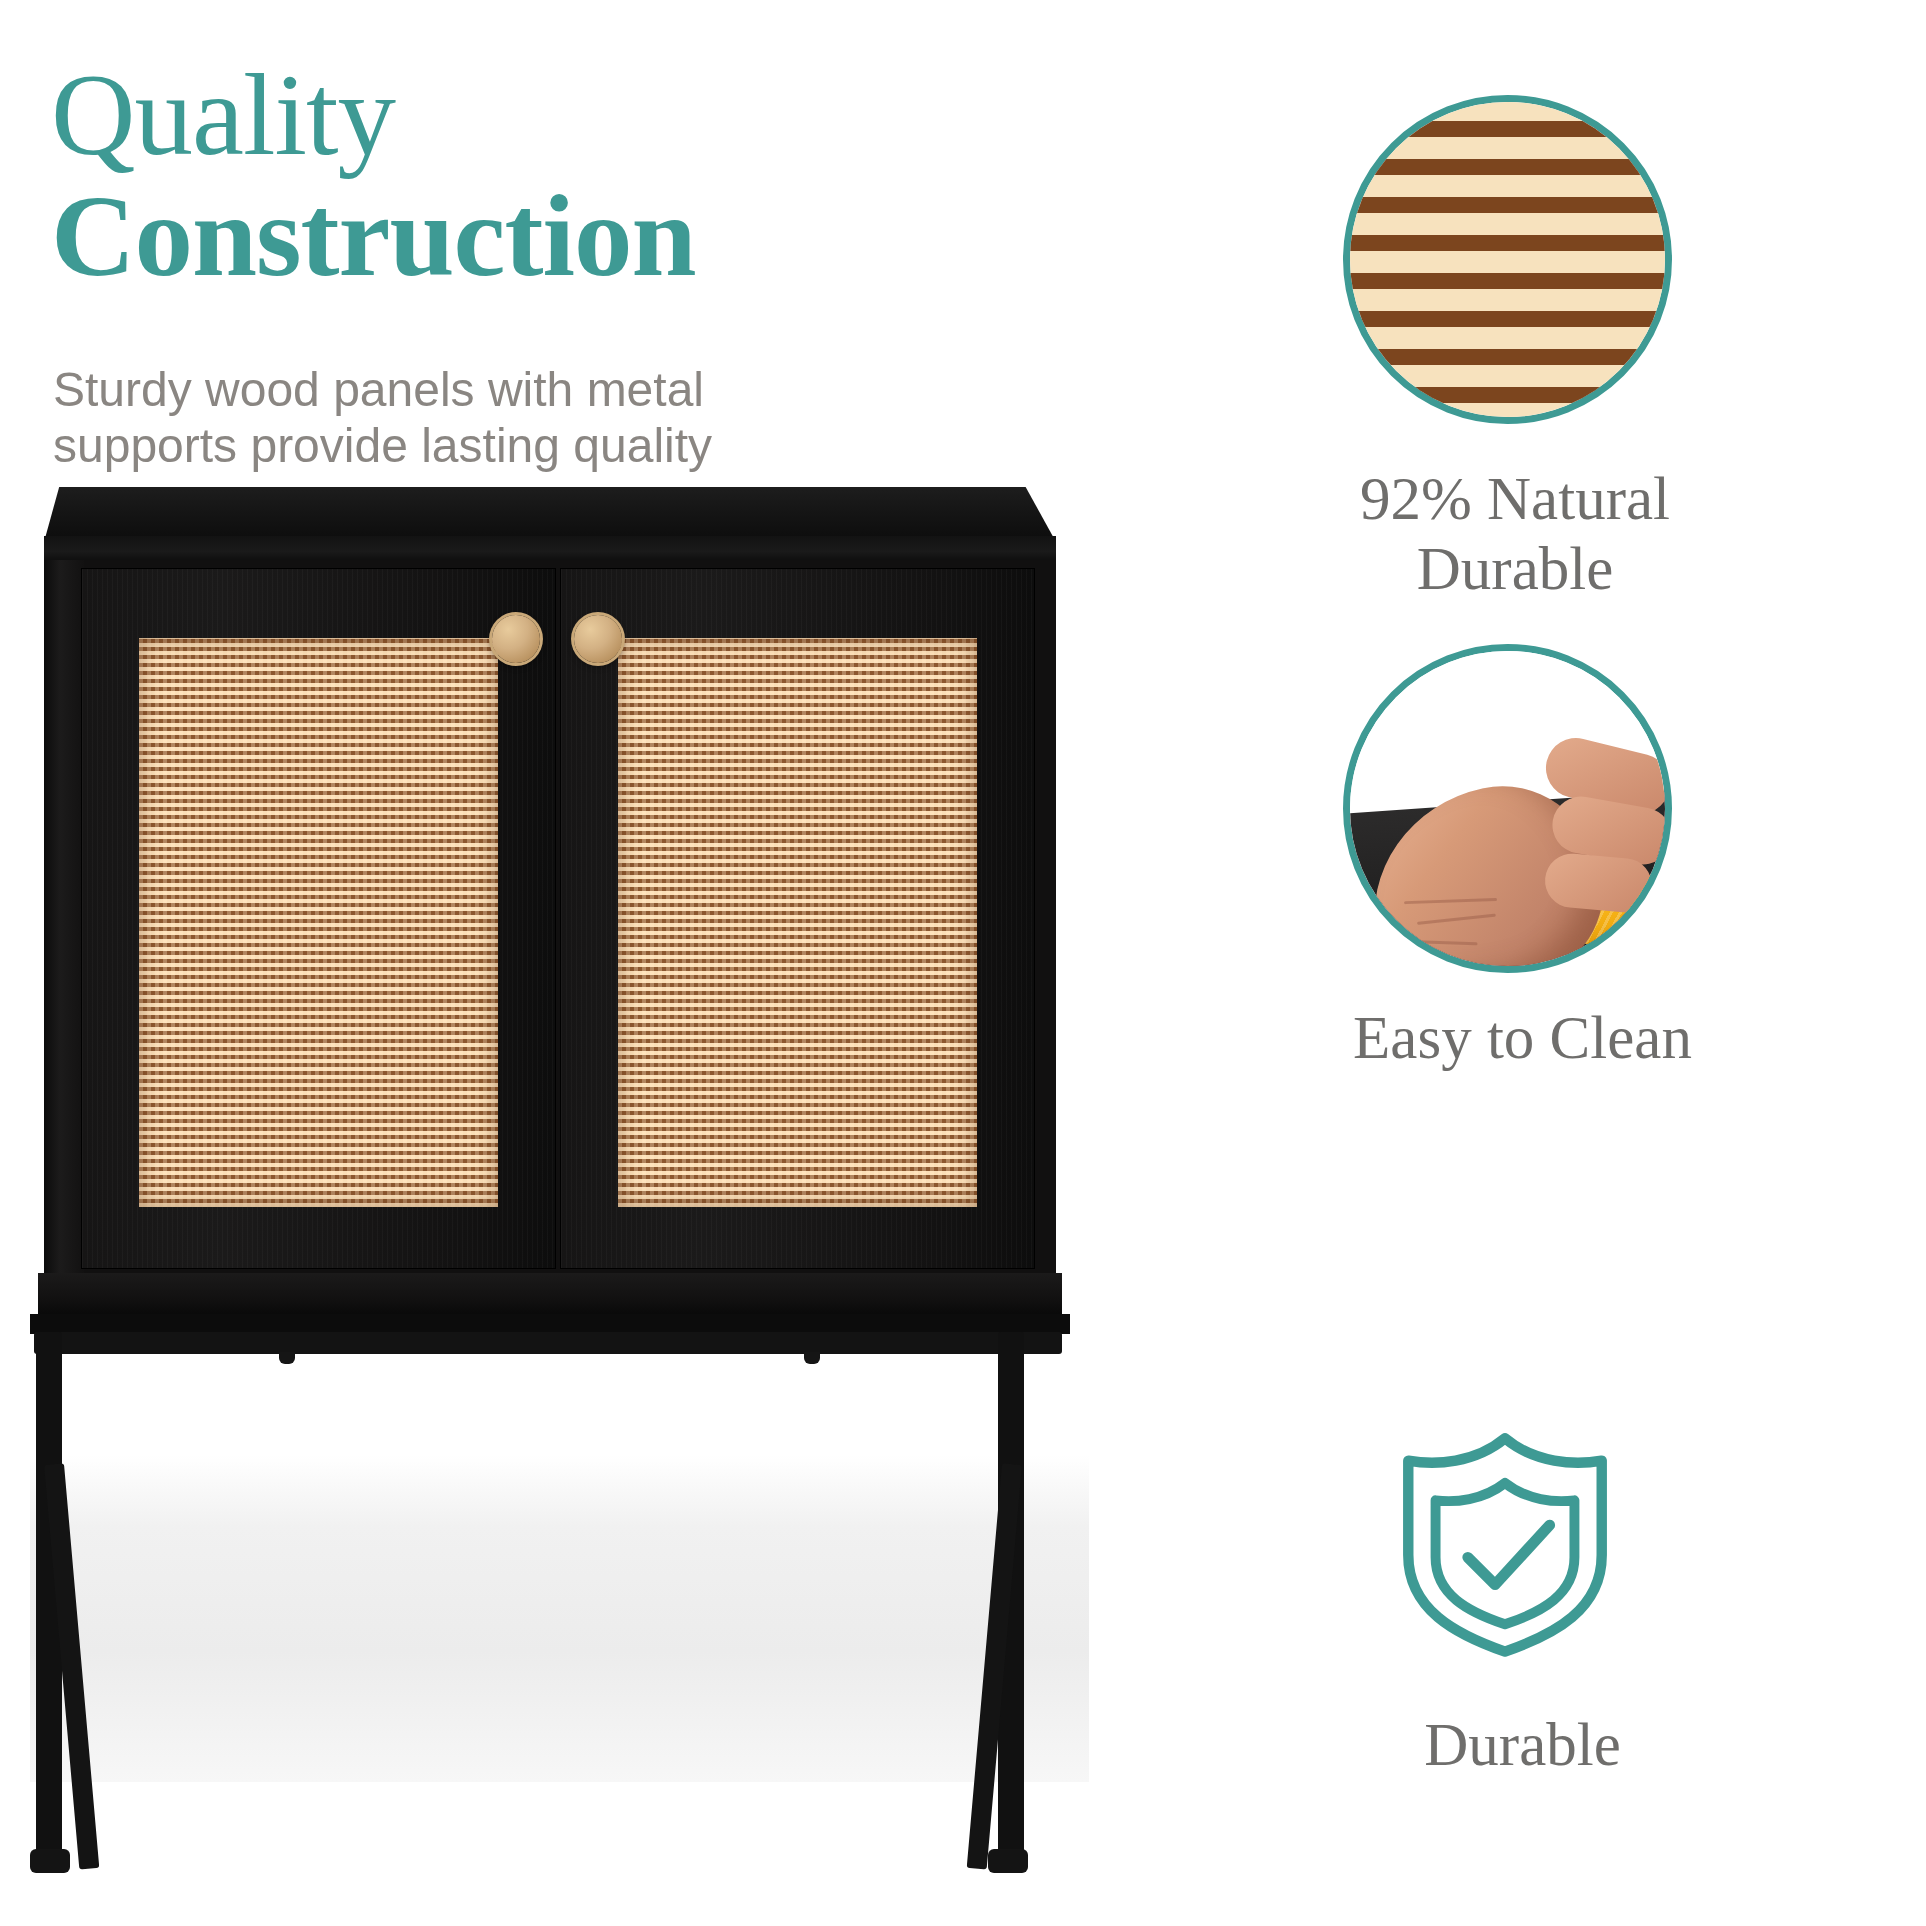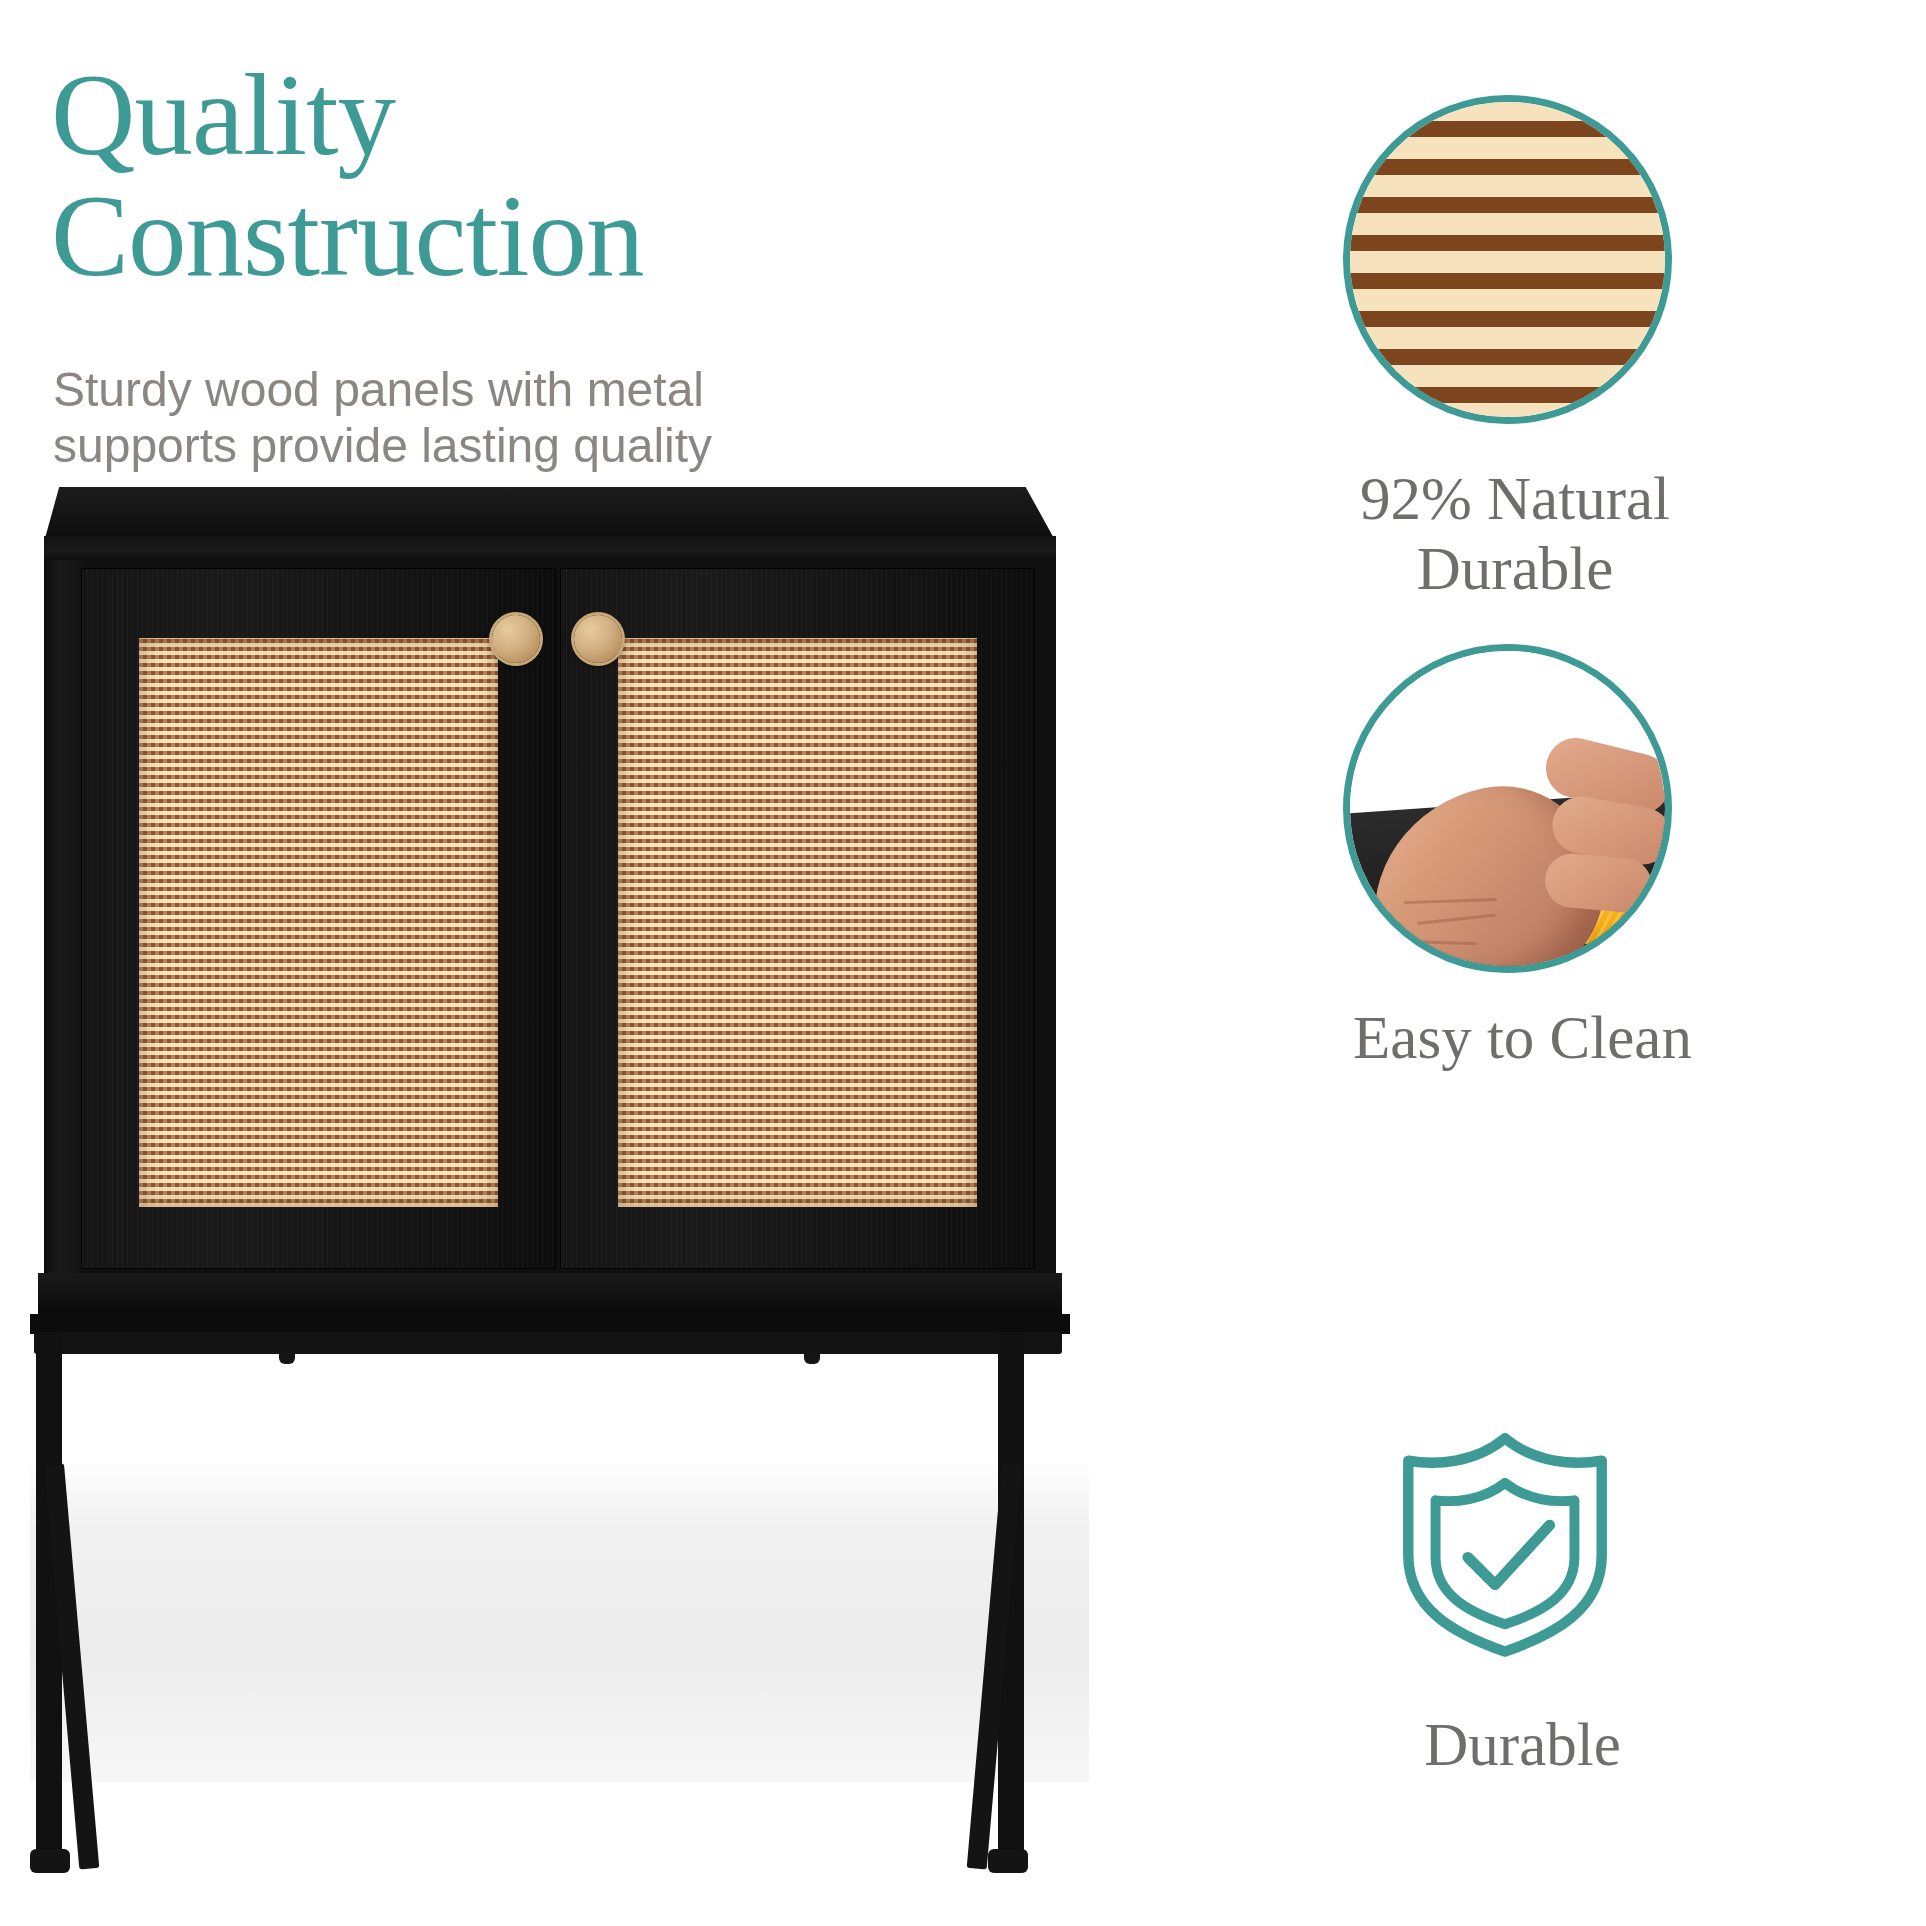--- a/index.html
+++ b/index.html
@@ -15,21 +15,21 @@
   
   .headline{
     position:absolute;left:51px;top:55px;width:891px;
     font-family:"Liberation Serif",serif;
     color:#3E9A94;
     font-size:117px;
     line-height:1.03;
     font-weight:400;
     letter-spacing:-1px;
   }
-  .headline .l2{display:block;}
+  .headline .l2{display:block;font-weight:bold;}
   .subtitle{
     position:absolute;left:53px;top:362px;width:950px;
     font-family:"Liberation Sans",sans-serif;
     color:#8A8682;
     font-size:48px;
     line-height:1.16;
     font-weight:300;
   }
   .subtitle .s2{display:block;}
 

